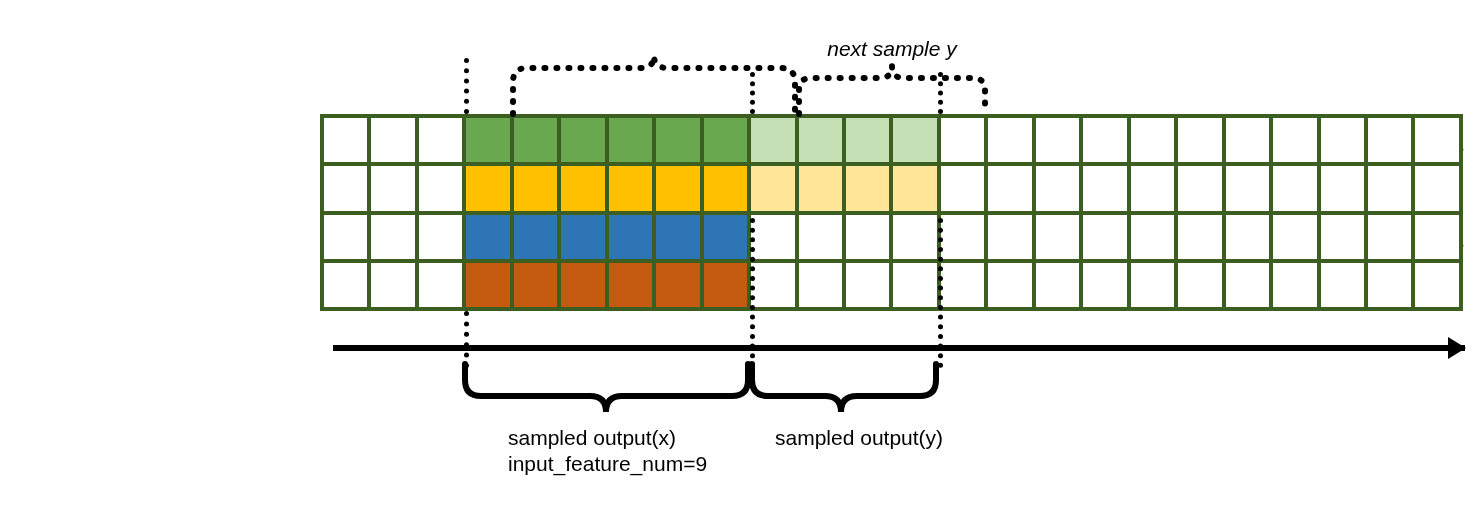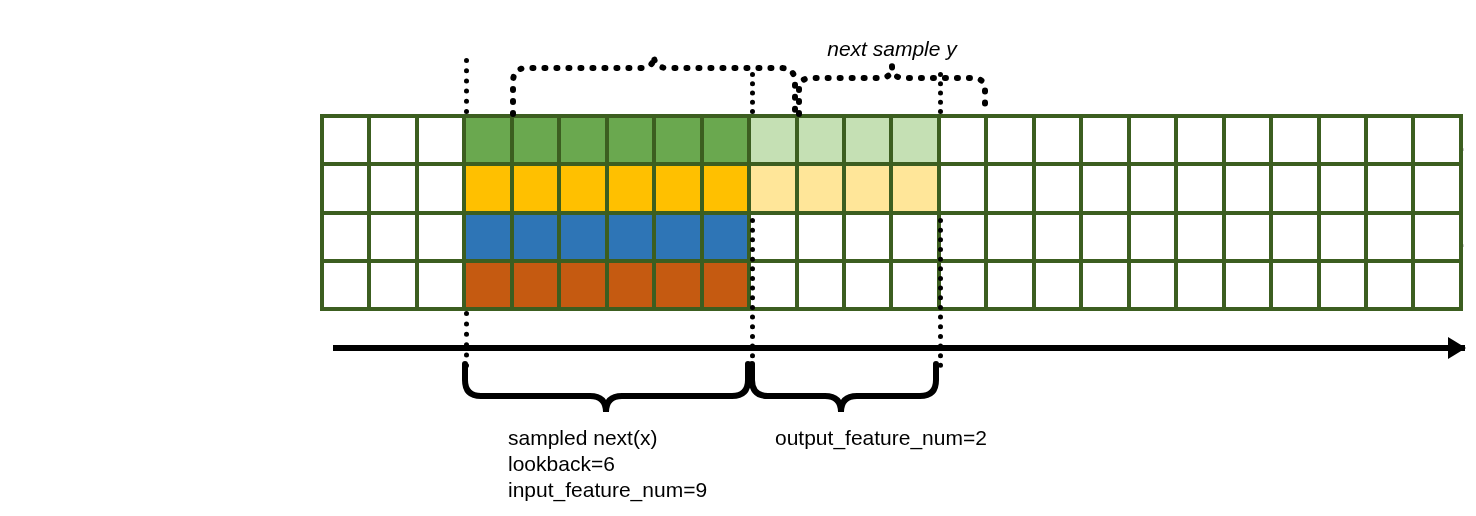--- a/index.html
+++ b/index.html
@@ -270,21 +270,20 @@
 
     <path fill="none" stroke="#000000" stroke-width="6" stroke-linecap="round" d="M 752,364 L 752,380 Q 752,396 768,396 L 825,396 Q 841,396 841,412 Q 841,396 857,396 L 920,396 Q 936,396 936,380 L 936,364"></path>
   </svg>
 
   <div class="top-label" style="left:782px; top:4px; width:220px;margin-top:33px;">next sample y</div>
 
   <div id="time-arrow"></div>
   <div id="time-arrow-head"></div>
 
   <div class="annot" style="left:508px; top:425px;">
-    <div>sampled next(x)</div>
-    <div>lookback=6</div>
+    <div>sampled output(x)</div>
     <div>input_feature_num=9</div>
   </div>
   <div class="annot" style="left:775px; top:425px;">
-    <div>output_feature_num=2</div>
+    <div>sampled output(y)</div>
   </div>
 
 </div>
 
 </body></html>

